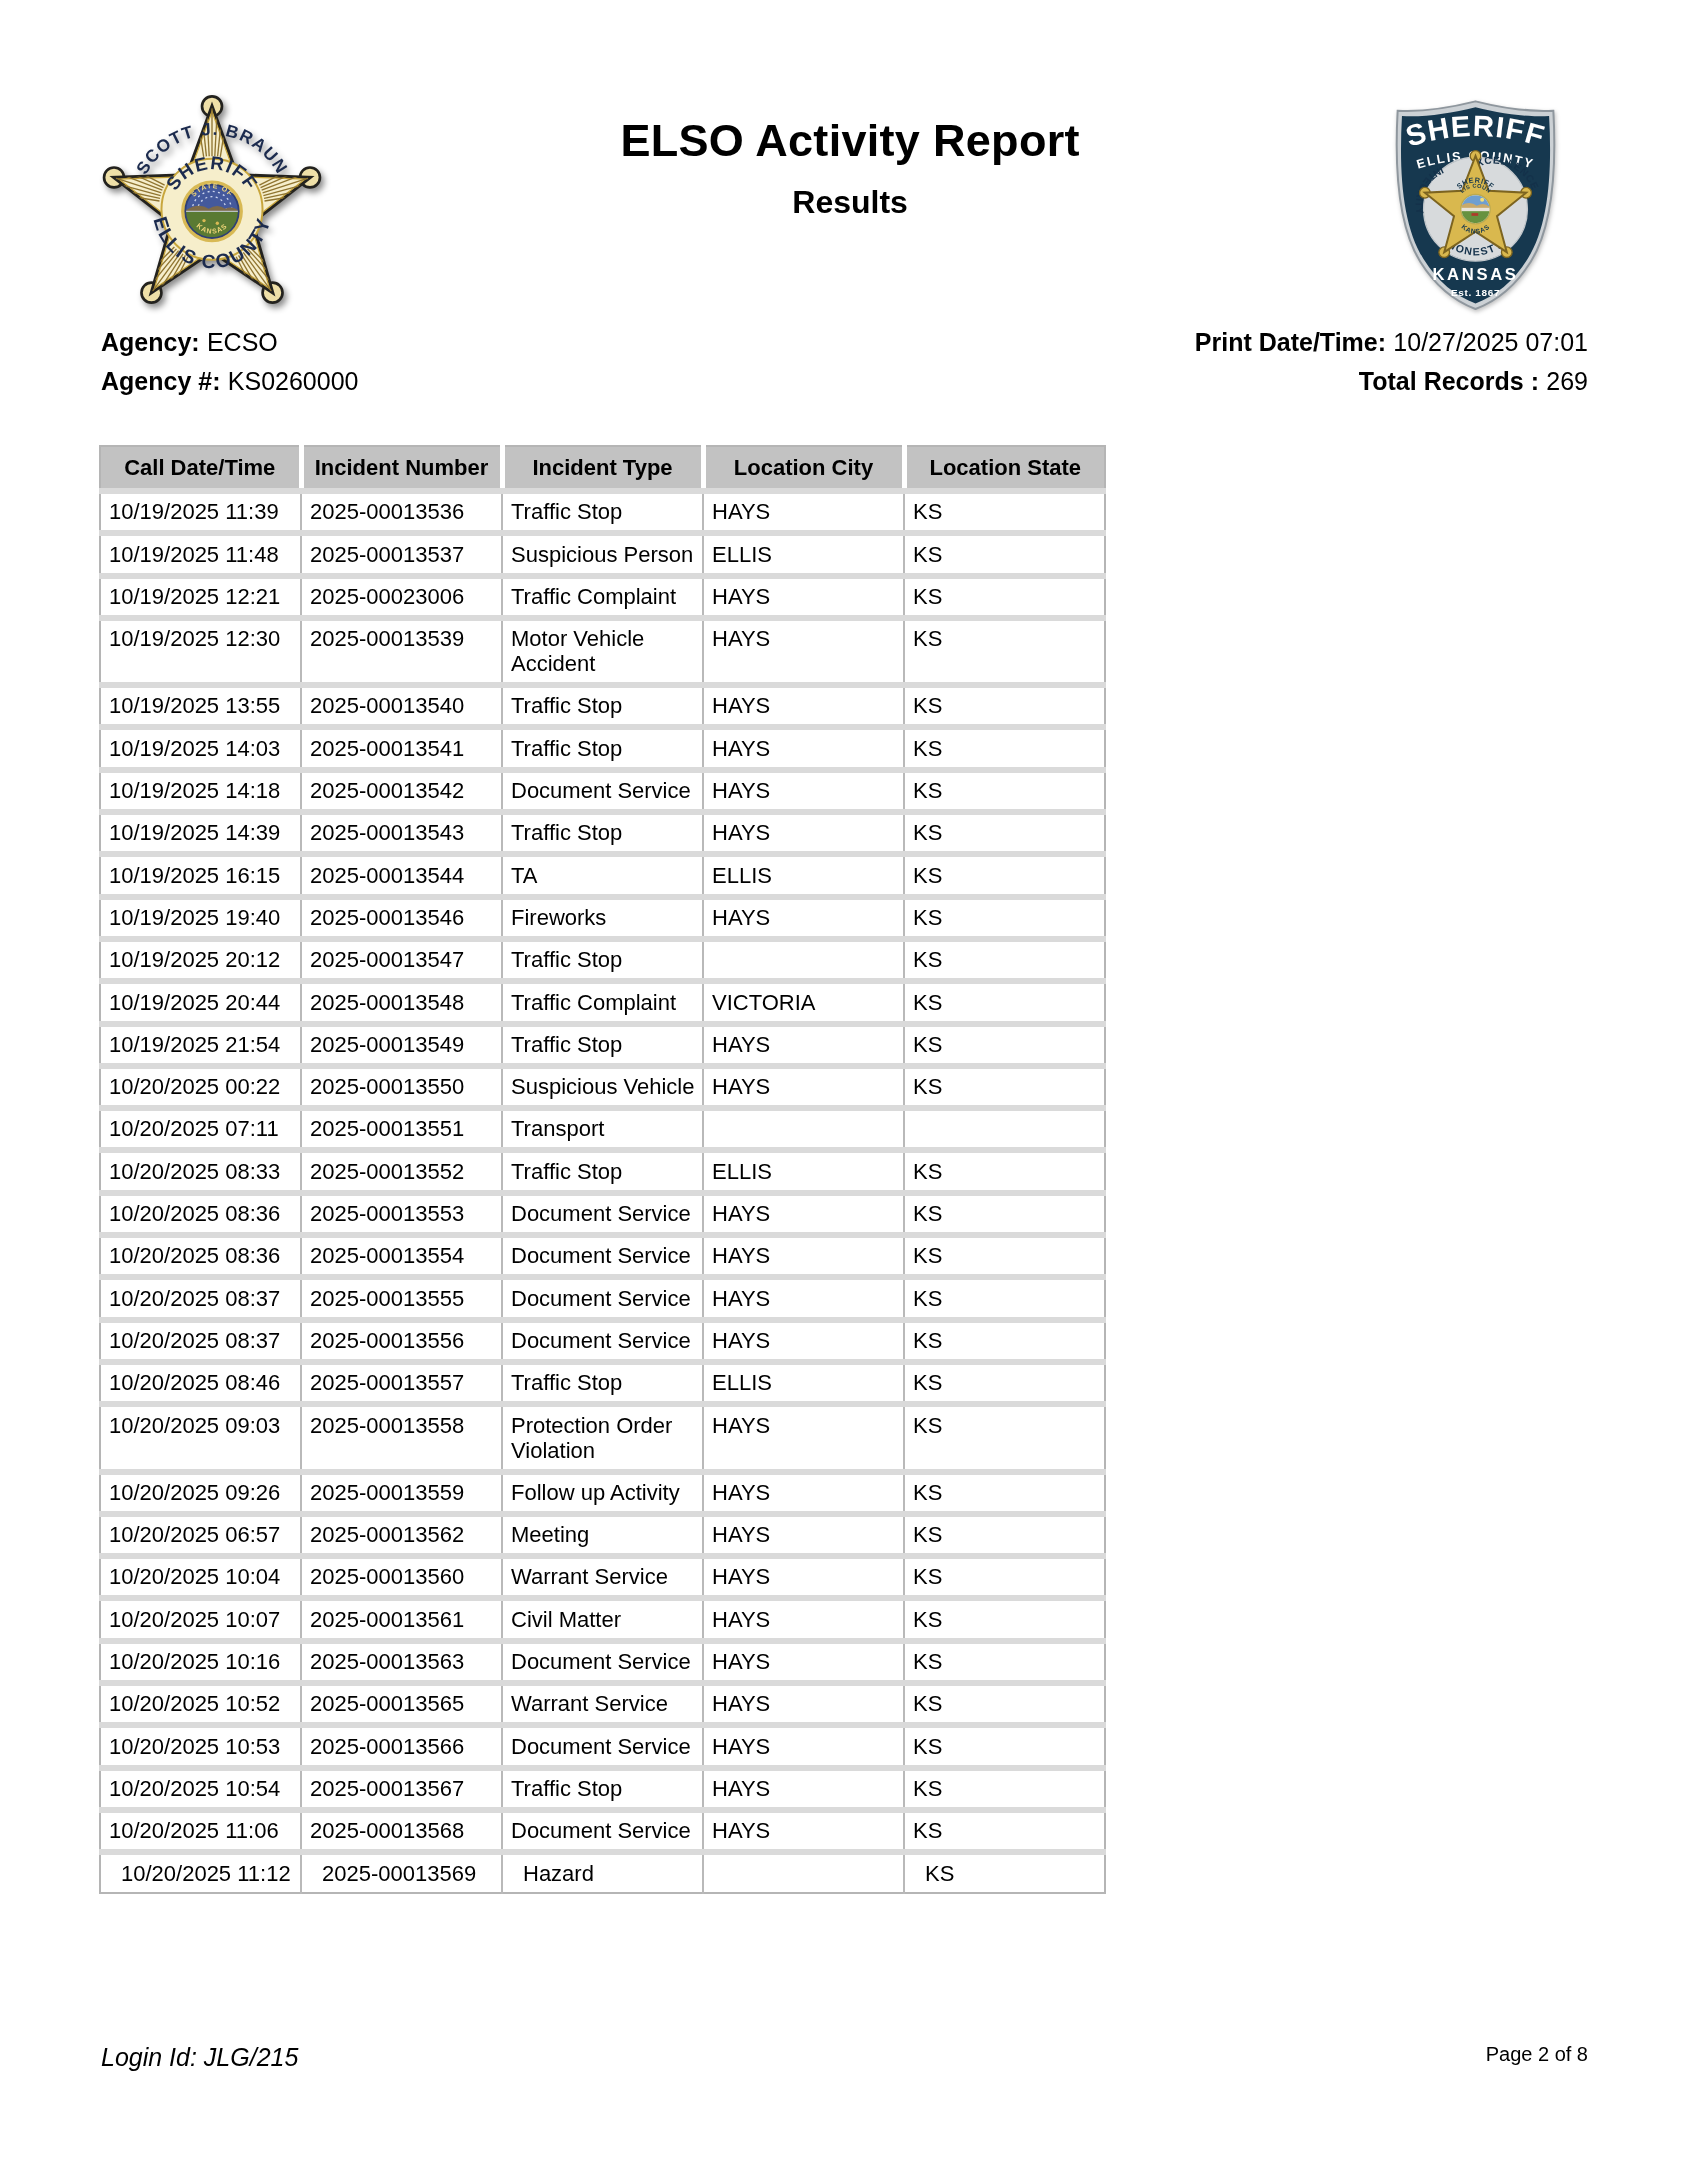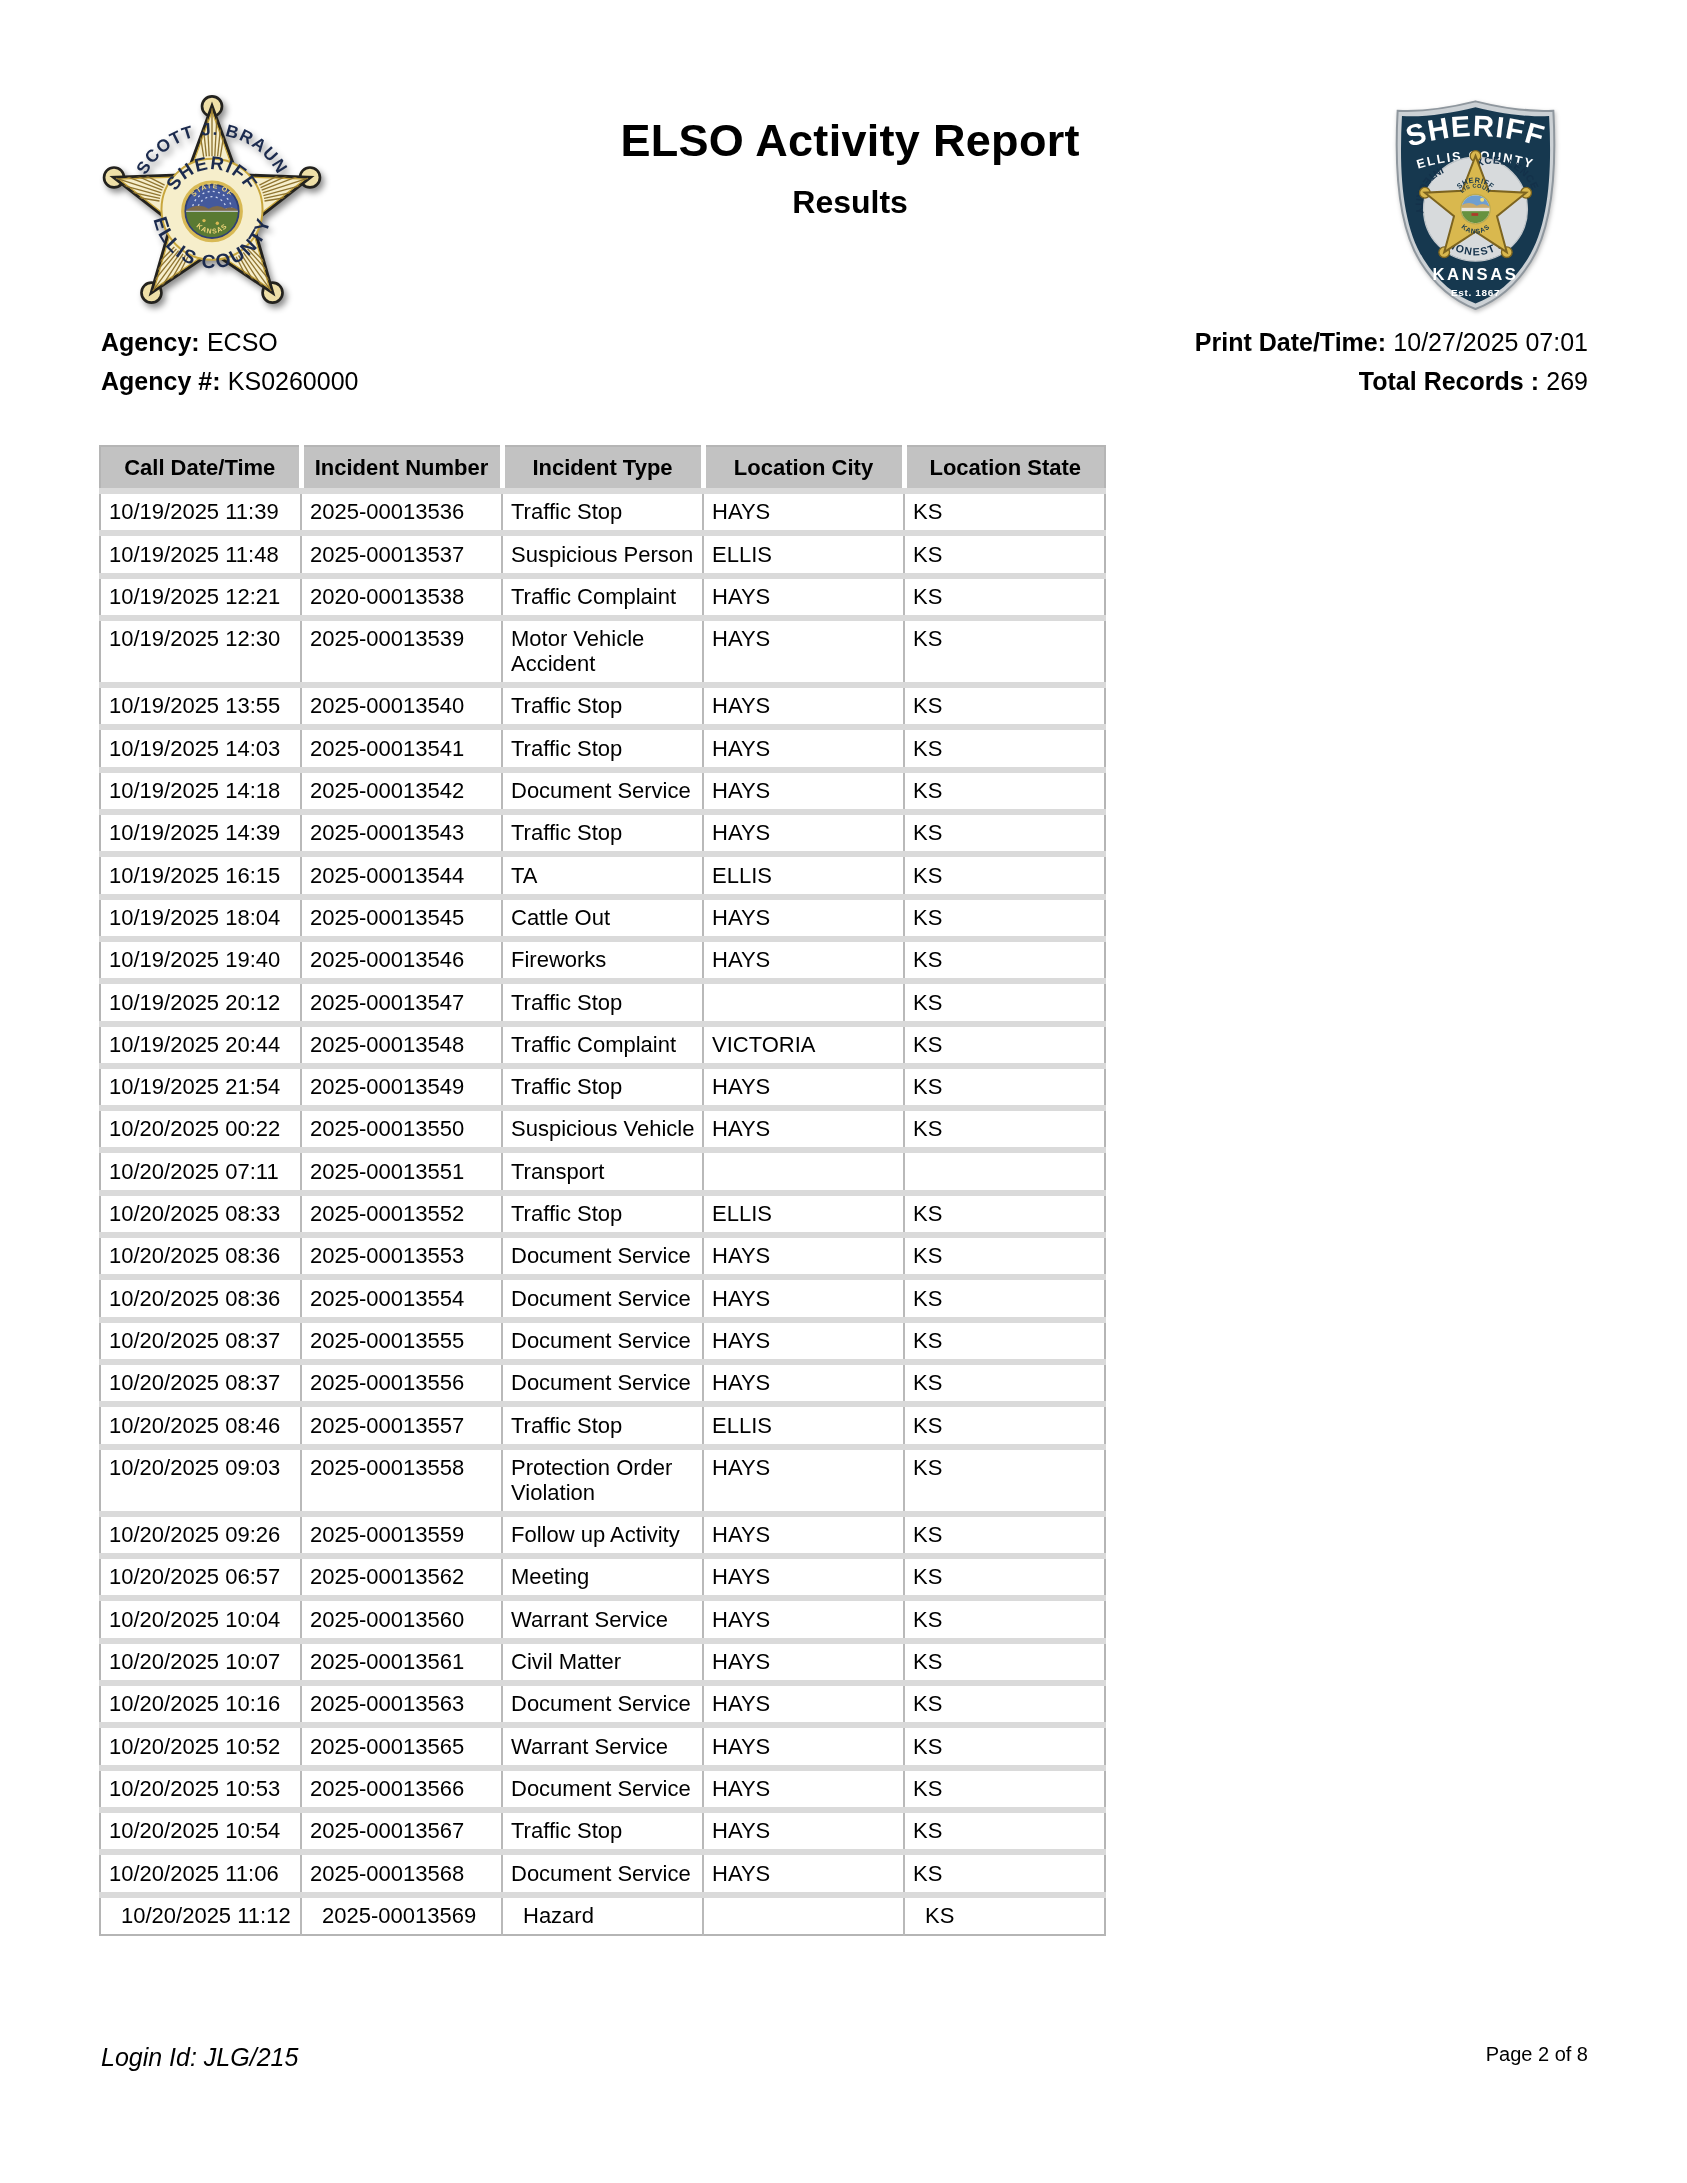--- a/index.html
+++ b/index.html
@@ -262,21 +262,21 @@
         </tr>
         <tr>
           <td>10/19/2025 11:48</td>
           <td>2025-00013537</td>
           <td>Suspicious Person</td>
           <td>ELLIS</td>
           <td>KS</td>
         </tr>
         <tr>
           <td>10/19/2025 12:21</td>
-          <td>2020-00013538</td>
+          <td>2025-00023006</td>
           <td>Traffic Complaint</td>
           <td>HAYS</td>
           <td>KS</td>
         </tr>
         <tr>
           <td>10/19/2025 12:30</td>
           <td>2025-00013539</td>
           <td>Motor Vehicle Accident</td>
           <td>HAYS</td>
           <td>KS</td>
@@ -307,27 +307,20 @@
           <td>2025-00013543</td>
           <td>Traffic Stop</td>
           <td>HAYS</td>
           <td>KS</td>
         </tr>
         <tr>
           <td>10/19/2025 16:15</td>
           <td>2025-00013544</td>
           <td>TA</td>
           <td>ELLIS</td>
-          <td>KS</td>
-        </tr>
-        <tr>
-          <td>10/19/2025 18:04</td>
-          <td>2025-00013545</td>
-          <td>Cattle Out</td>
-          <td>HAYS</td>
           <td>KS</td>
         </tr>
         <tr>
           <td>10/19/2025 19:40</td>
           <td>2025-00013546</td>
           <td>Fireworks</td>
           <td>HAYS</td>
           <td>KS</td>
         </tr>
         <tr>

